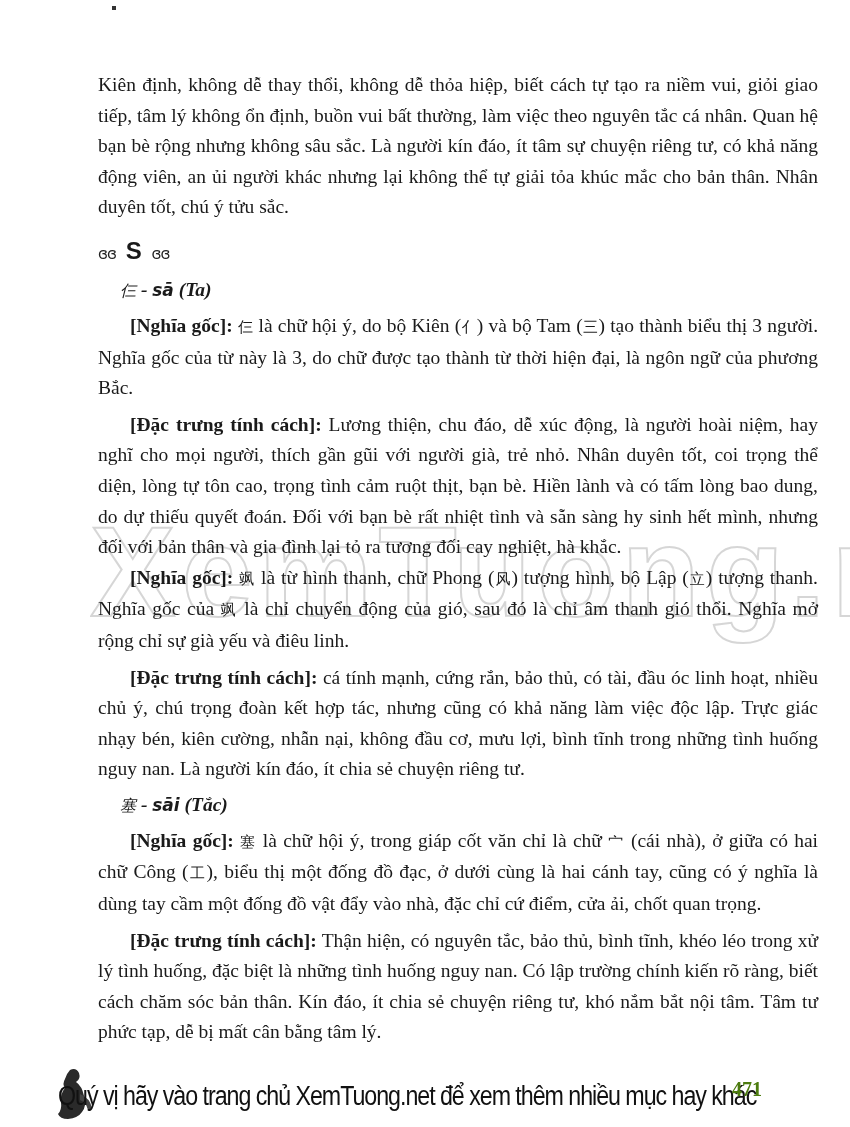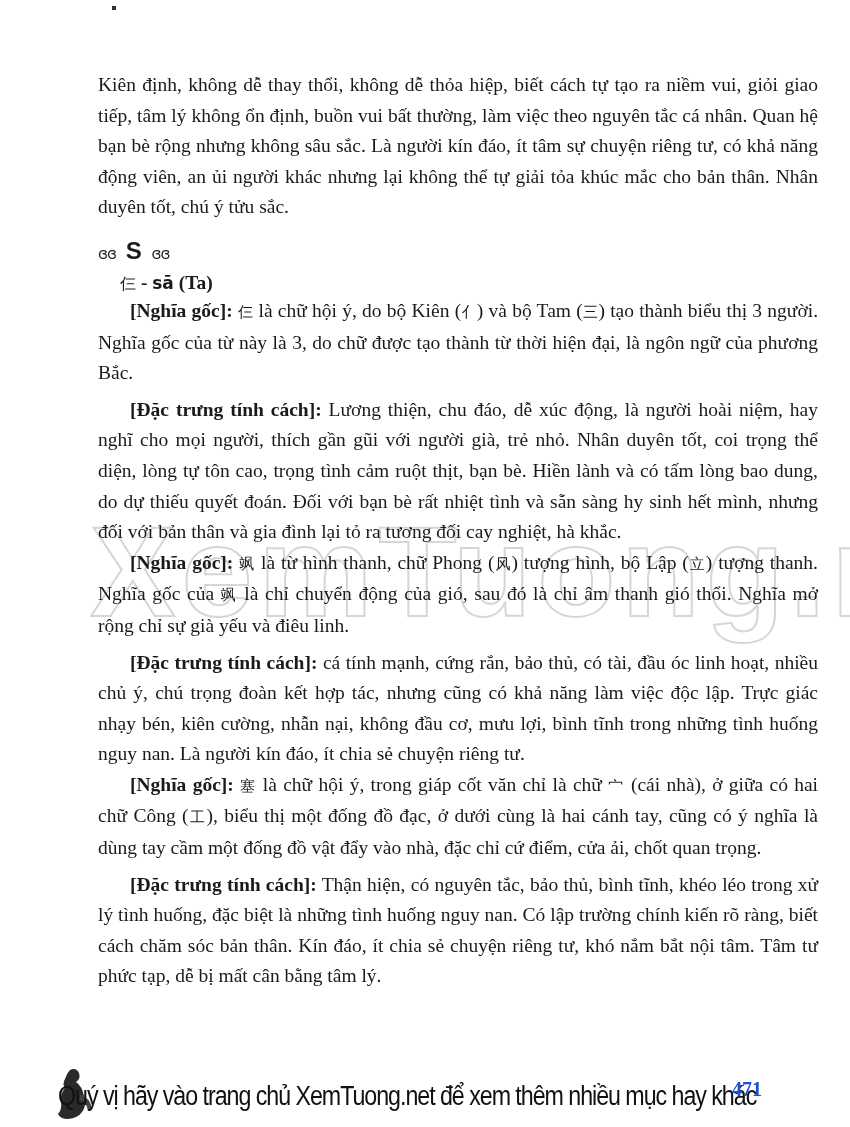--- a/index.html
+++ b/index.html
@@ -5,33 +5,33 @@
   html, body { margin: 0; padding: 0; background: #ffffff; }
   body { width: 850px; height: 1127px; position: relative; overflow: hidden;
          font-family: "Liberation Serif", "DejaVu Serif", serif; color: #1a1a1a; }
   .page { position: absolute; left: 98px; top: 70px; width: 720px; }
   .para { font-size: 19.5px; line-height: 30.6px; text-align: justify; margin: 0; }
   .indent { text-indent: 32px; }
   .gap { margin-top: 6px; }
   .divider { text-align: left; font-size: 15px; margin: 14px 0 4px 0; line-height: 28px; }
   .divider .orn { font-family: "DejaVu Sans", sans-serif; letter-spacing: -1px; color:#222; }
   .divider .letter { font-family: "Liberation Sans", sans-serif; font-weight: bold; font-size: 24px; margin: 0 6px; }
-  .entry-head { font-size: 19.5px; line-height: 21px; font-weight: bold; margin: 2px 0 2px 22px; }
+  .entry-head { font-size: 19.5px; line-height: 36px; font-weight: bold; margin: 2px 0 2px 22px; font-style: italic; }
   .entry-head .hanzi { font-family: "DejaVu Sans", sans-serif; font-weight: normal; font-size: 16px; }
   .entry-head .pinyin { font-family: "DejaVu Sans", sans-serif; font-weight: bold; font-size: 17px; }
   .label { font-weight: bold; }
   .hz { font-family: "DejaVu Sans", sans-serif; font-size: 15px; }
   .watermark { position: absolute; left: 90px; top: 508px; font-family: "Liberation Sans", sans-serif;
                font-weight: bold; font-size: 128px; color: transparent; -webkit-text-stroke: 2px #c9c9c9;
                letter-spacing: 6px; pointer-events: none; opacity: 0.75; line-height: 1; }
   .footer { position: absolute; left: 58px; top: 1081px; width: 740px; font-family: "Liberation Sans", sans-serif;
             font-size: 27px; color: #111; letter-spacing: -1.2px; transform: scaleX(0.86); transform-origin: left; white-space: nowrap; }
   .footer-figure { position: absolute; left: 50px; top: 1066px; width: 46px; height: 56px; }
   .page-num { position: absolute; left: 732px; top: 1078px; font-family: "Liberation Serif", serif; font-weight: bold;
-              font-size: 20px; color: #1d4ed8; }
+              font-size: 20px; color: #4d7c0f; }
   .top-mark { position: absolute; left: 112px; top: 6px; width: 4px; height: 4px; background: #333; }
 </style>
 </head>
 <body>
 
 <div class="top-mark"></div>
 
 <div class="watermark">XemTuong.net</div>
 
 <div class="page">
@@ -52,20 +52,24 @@
     <p class="para indent"><span class="label">[Nghĩa gốc]:</span> <span class="hz">仨</span><span> là chữ hội ý, do bộ Kiên (</span><span class="hz">亻</span><span>) và bộ Tam (</span><span class="hz">三</span><span>) tạo thành biểu thị 3 người. Nghĩa gốc của từ này là 3, do chữ được tạo thành từ thời hiện đại, là ngôn ngữ của phương Bắc.</span></p>
     <p class="para indent gap"><span class="label">[Đặc trưng tính cách]:</span><span> Lương thiện, chu đáo, dễ xúc động, là người hoài niệm, hay nghĩ cho mọi người, thích gần gũi với người già, trẻ nhỏ. Nhân duyên tốt, coi trọng thể diện, lòng tự tôn cao, trọng tình cảm ruột thịt, bạn bè. Hiền lành và có tấm lòng bao dung, do dự thiếu quyết đoán. Đối với bạn bè rất nhiệt tình và sẵn sàng hy sinh hết mình, nhưng đối với bản thân và gia đình lại tỏ ra tương đối cay nghiệt, hà khắc.</span></p>
   </div>
 
   <div>
     <p class="para indent"><span class="label">[Nghĩa gốc]:</span> <span class="hz">飒</span><span> là từ hình thanh, chữ Phong (</span><span class="hz">风</span><span>) tượng hình, bộ Lập (</span><span class="hz">立</span><span>) tượng thanh. Nghĩa gốc của </span><span class="hz">飒</span><span> là chỉ chuyển động của gió, sau đó là chỉ âm thanh gió thổi. Nghĩa mở rộng chỉ sự già yếu và điêu linh.</span></p>
     <p class="para indent gap"><span class="label">[Đặc trưng tính cách]:</span><span> cá tính mạnh, cứng rắn, bảo thủ, có tài, đầu óc linh hoạt, nhiều chủ ý, chú trọng đoàn kết hợp tác, nhưng cũng có khả năng làm việc độc lập. Trực giác nhạy bén, kiên cường, nhẫn nại, không đầu cơ, mưu lợi, bình tĩnh trong những tình huống nguy nan. Là người kín đáo, ít chia sẻ chuyện riêng tư.</span></p>
   </div>
 
   <div>
+    <div class="entry-head">
+      <span class="hanzi">塞</span><span> - </span><span class="pinyin">sāi</span>
+      <span>(Tắc)</span>
+    </div>
     <p class="para indent"><span class="label">[Nghĩa gốc]:</span> <span class="hz">塞</span><span> là chữ hội ý, trong giáp cốt văn chỉ là chữ </span><span class="hz">宀</span><span> (cái nhà), ở giữa có hai chữ Công (</span><span class="hz">工</span><span>), biểu thị một đống đồ đạc, ở dưới cùng là hai cánh tay, cũng có ý nghĩa là dùng tay cầm một đống đồ vật đẩy vào nhà, đặc chỉ cứ điểm, cửa ải, chốt quan trọng.</span></p>
     <p class="para indent gap"><span class="label">[Đặc trưng tính cách]:</span><span> Thận hiện, có nguyên tắc, bảo thủ, bình tĩnh, khéo léo trong xử lý tình huống, đặc biệt là những tình huống nguy nan. Có lập trường chính kiến rõ ràng, biết cách chăm sóc bản thân. Kín đáo, ít chia sẻ chuyện riêng tư, khó nắm bắt nội tâm. Tâm tư phức tạp, dễ bị mất cân bằng tâm lý.</span></p>
   </div>
 
 </div>
 
 <svg class="footer-figure" viewBox="0 0 46 56">
   <path d="M20 4 q6 -3 9 3 q2 6 -3 9 q6 4 8 14 q3 10 -2 16 q-4 6 -14 7 q-8 0 -10 -5 q4 -4 3 -12 q-1 -8 4 -14 q-3 -4 0 -9 q2 -6 5 -9z" fill="#2a2a2a"></path>
   <path d="M30 28 q10 4 12 14 l-4 2 q-2 -8 -8 -10z" fill="#444"></path>
 </svg>

